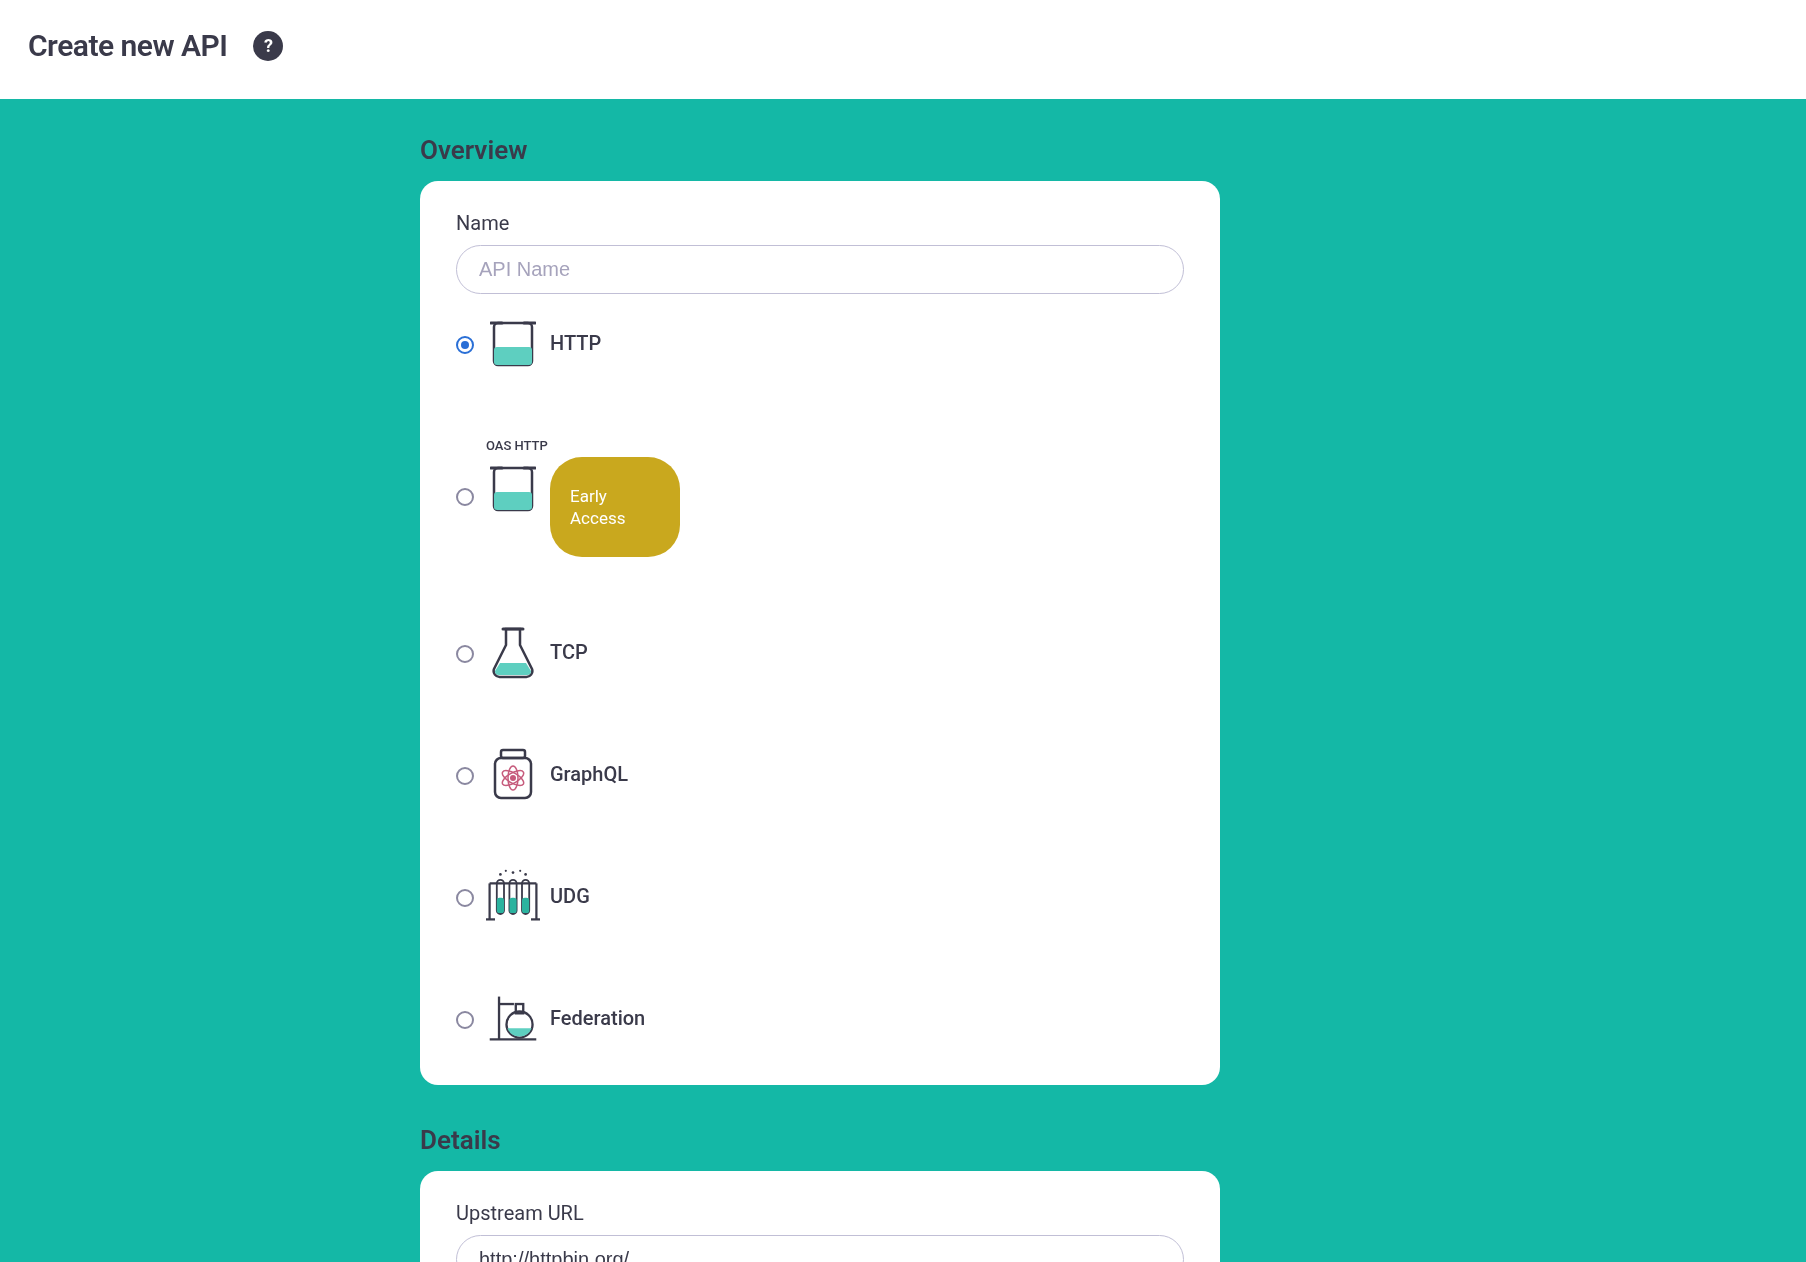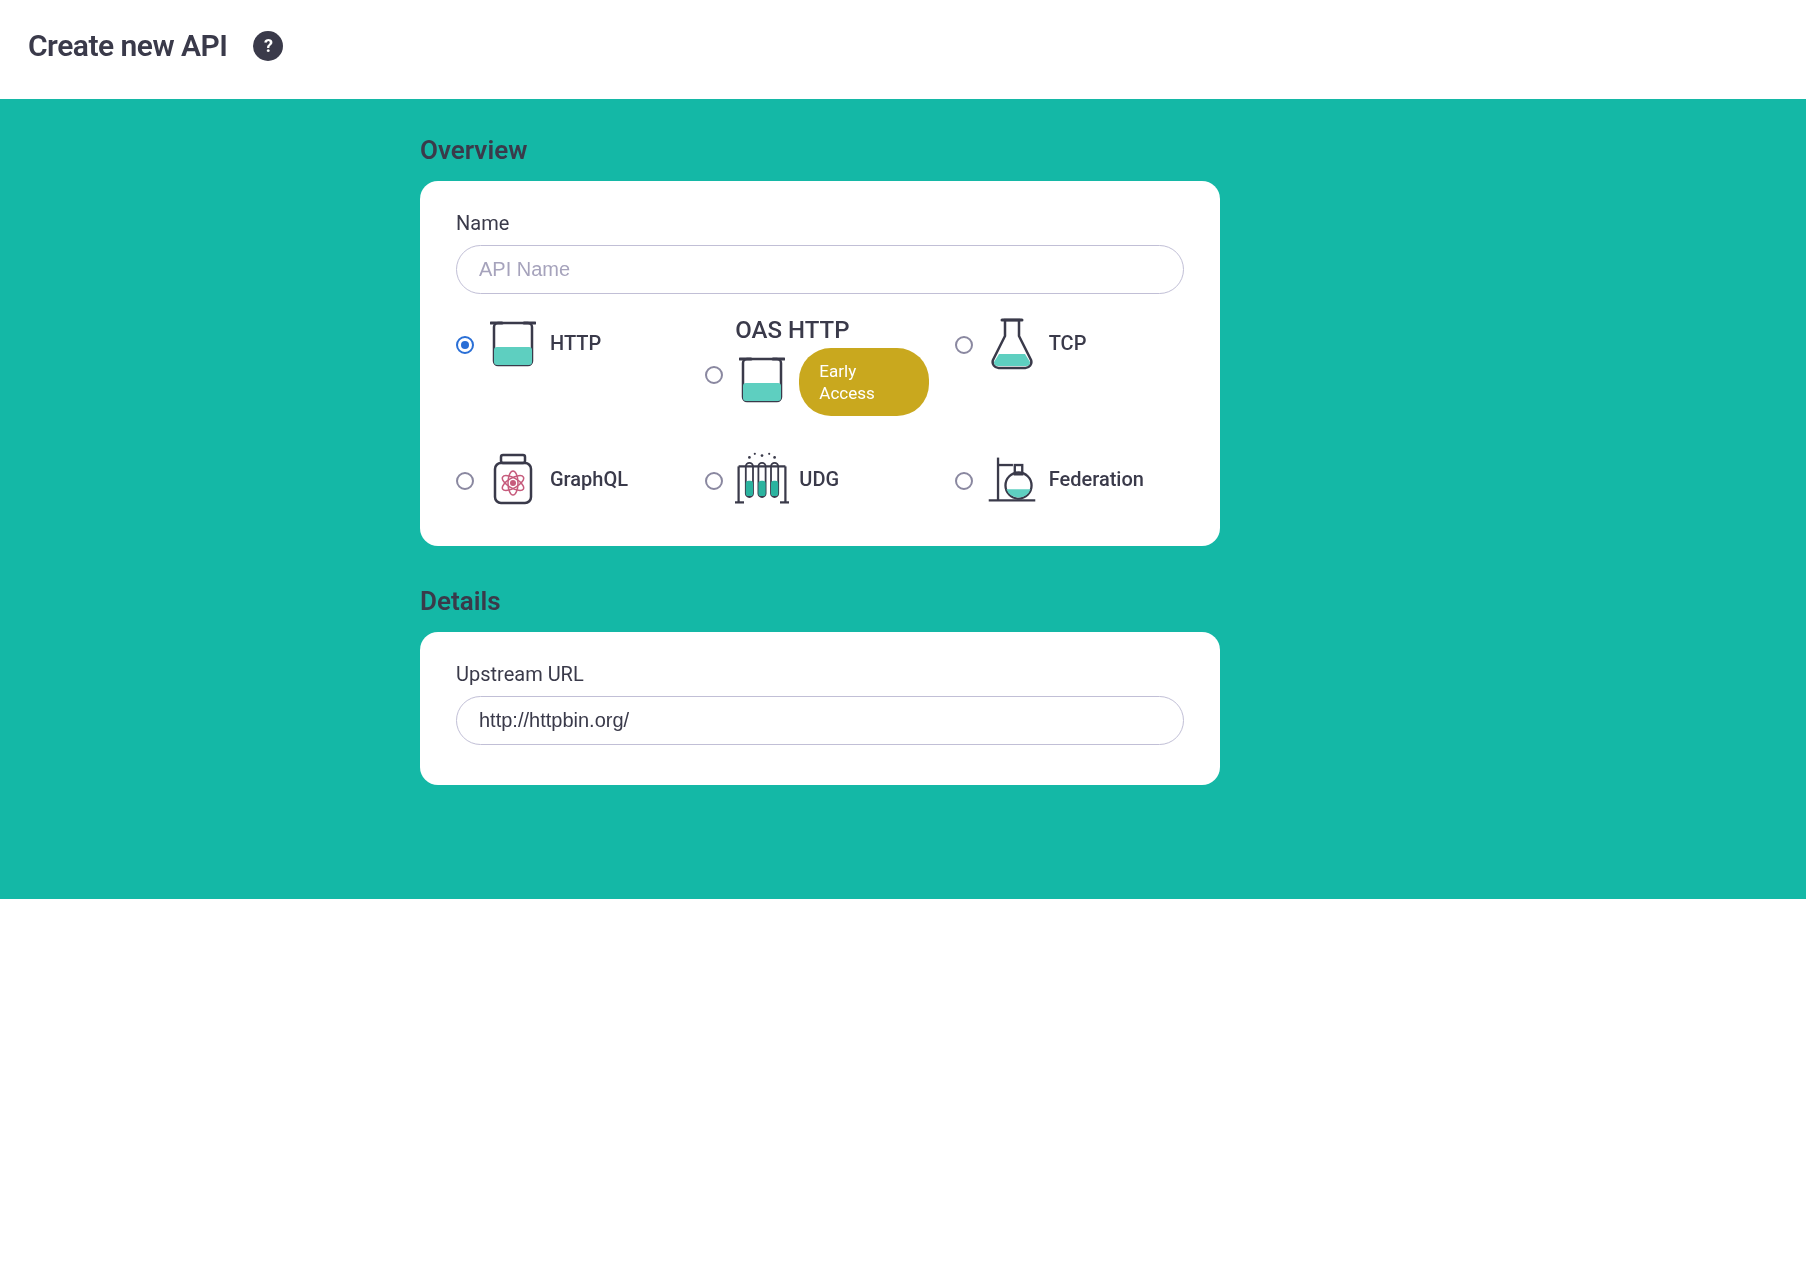--- a/index.html
+++ b/index.html
@@ -69,22 +69,22 @@
     outline: none;
   }
   .text-input::placeholder {
     color: #a6a3bc;
   }
   .type-section {
     margin-top: 22px;
   }
   .type-grid {
     display: grid;
-    grid-template-columns: repeat(3, 1fr);
-    gap: 36px 20px;
+    grid-template-columns: repeat(1, 1fr);
+    gap: 68px 20px;
     margin-top: 18px;
   }
   .type-option {
     display: flex;
     align-items: flex-start;
     gap: 12px;
   }
   .radio {
     appearance: none;
     width: 18px;
@@ -126,31 +126,31 @@
     display: flex;
     align-items: center;
     justify-content: center;
   }
   .type-label {
     font-size: 20px;
     color: #3a3a4a;
     font-weight: 500;
   }
   .type-top-label {
-    font-size: 24px;
+    font-size: 13px;
     color: #3a3a4a;
     font-weight: 500;
     margin-bottom: 4px;
     margin-left: 64px;
   }
   .badge {
     background: #c9a81e;
     color: #fff;
     font-size: 17px;
-    padding: 12px 20px;
+    padding: 28px 20px;
     border-radius: 32px;
     line-height: 1.3;
     max-width: 130px;
   }
   .option-oas .type-inner { align-items: flex-start; }
   .option-oas .type-icon { margin-top: 4px; }
 </style>
 </head>
 <body>
 

